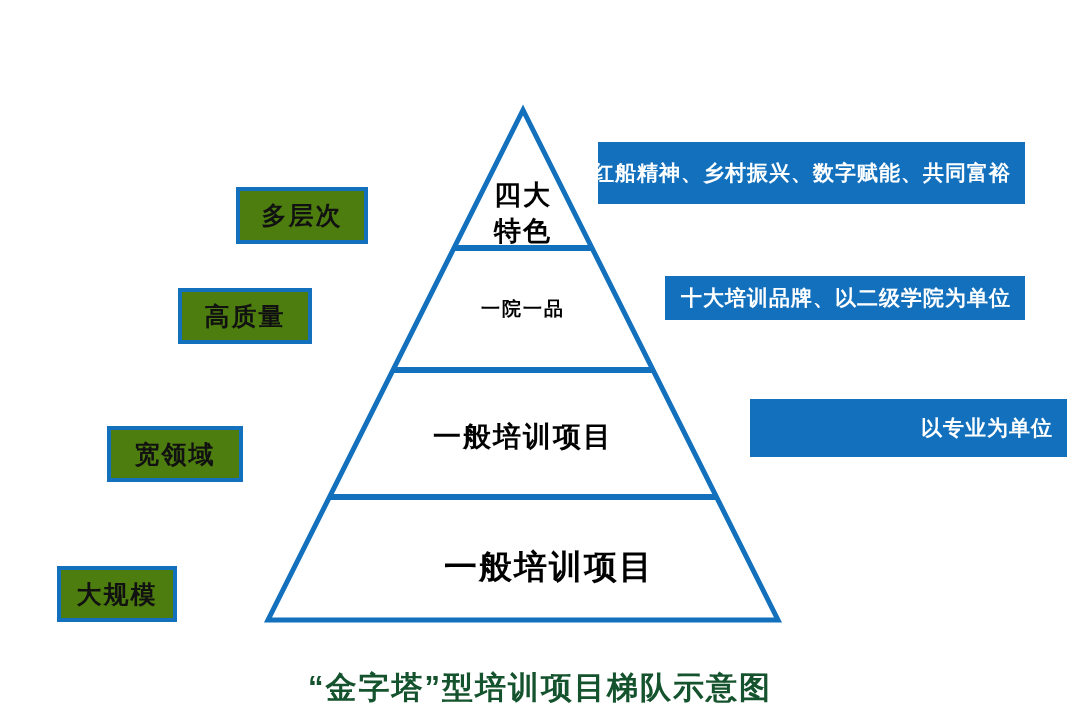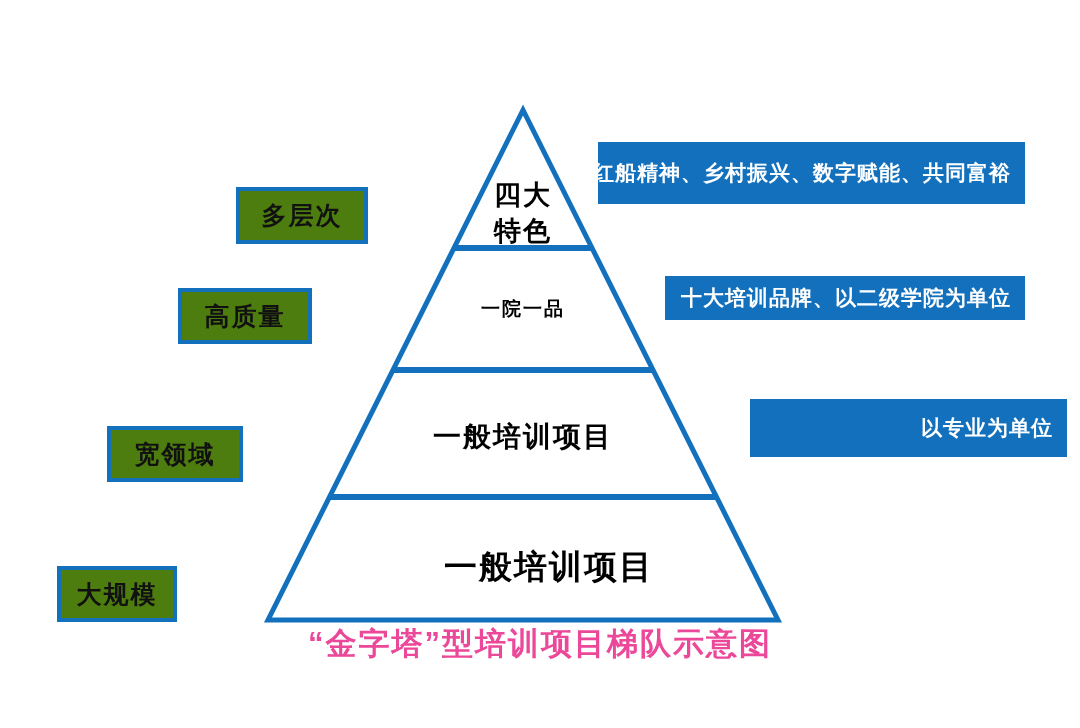--- a/index.html
+++ b/index.html
@@ -56,25 +56,25 @@
     justify-content: flex-end;
     padding-right: 14px;
     letter-spacing: 1px;
     white-space: nowrap;
   }
 
   .diagram-title {
     position: absolute;
     left: 0;
     right: 0;
-    top: 623px;
+    top: 667px;
     text-align: center;
     font-size: 31px;
     font-weight: 800;
-    color: #ec4899;
+    color: #14532d;
     letter-spacing: 2px;
   }
 </style>
 </head>
 <body>
 
 <div class="canvas">
 
   <svg class="pyramid-svg" width="1080" height="728" viewBox="0 0 1080 728">
     <polygon points="523,110 268,620 778,620"></polygon>

